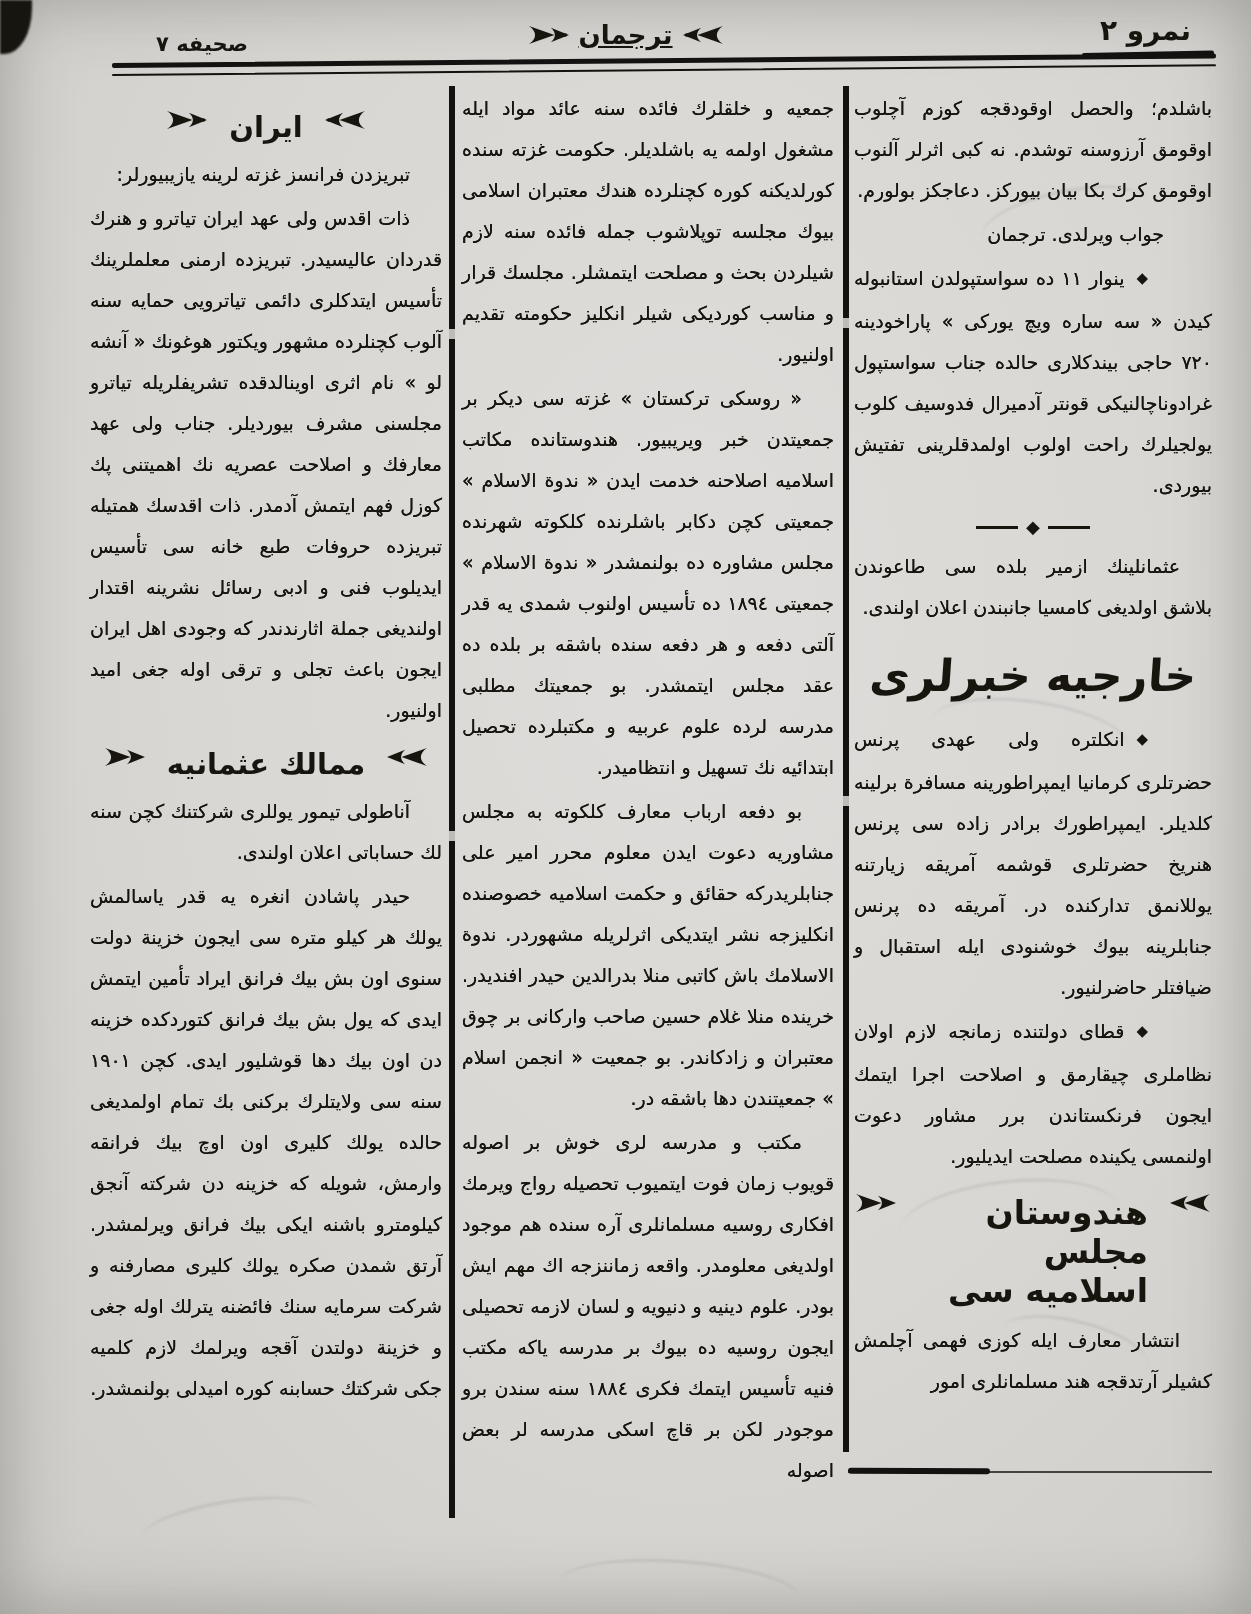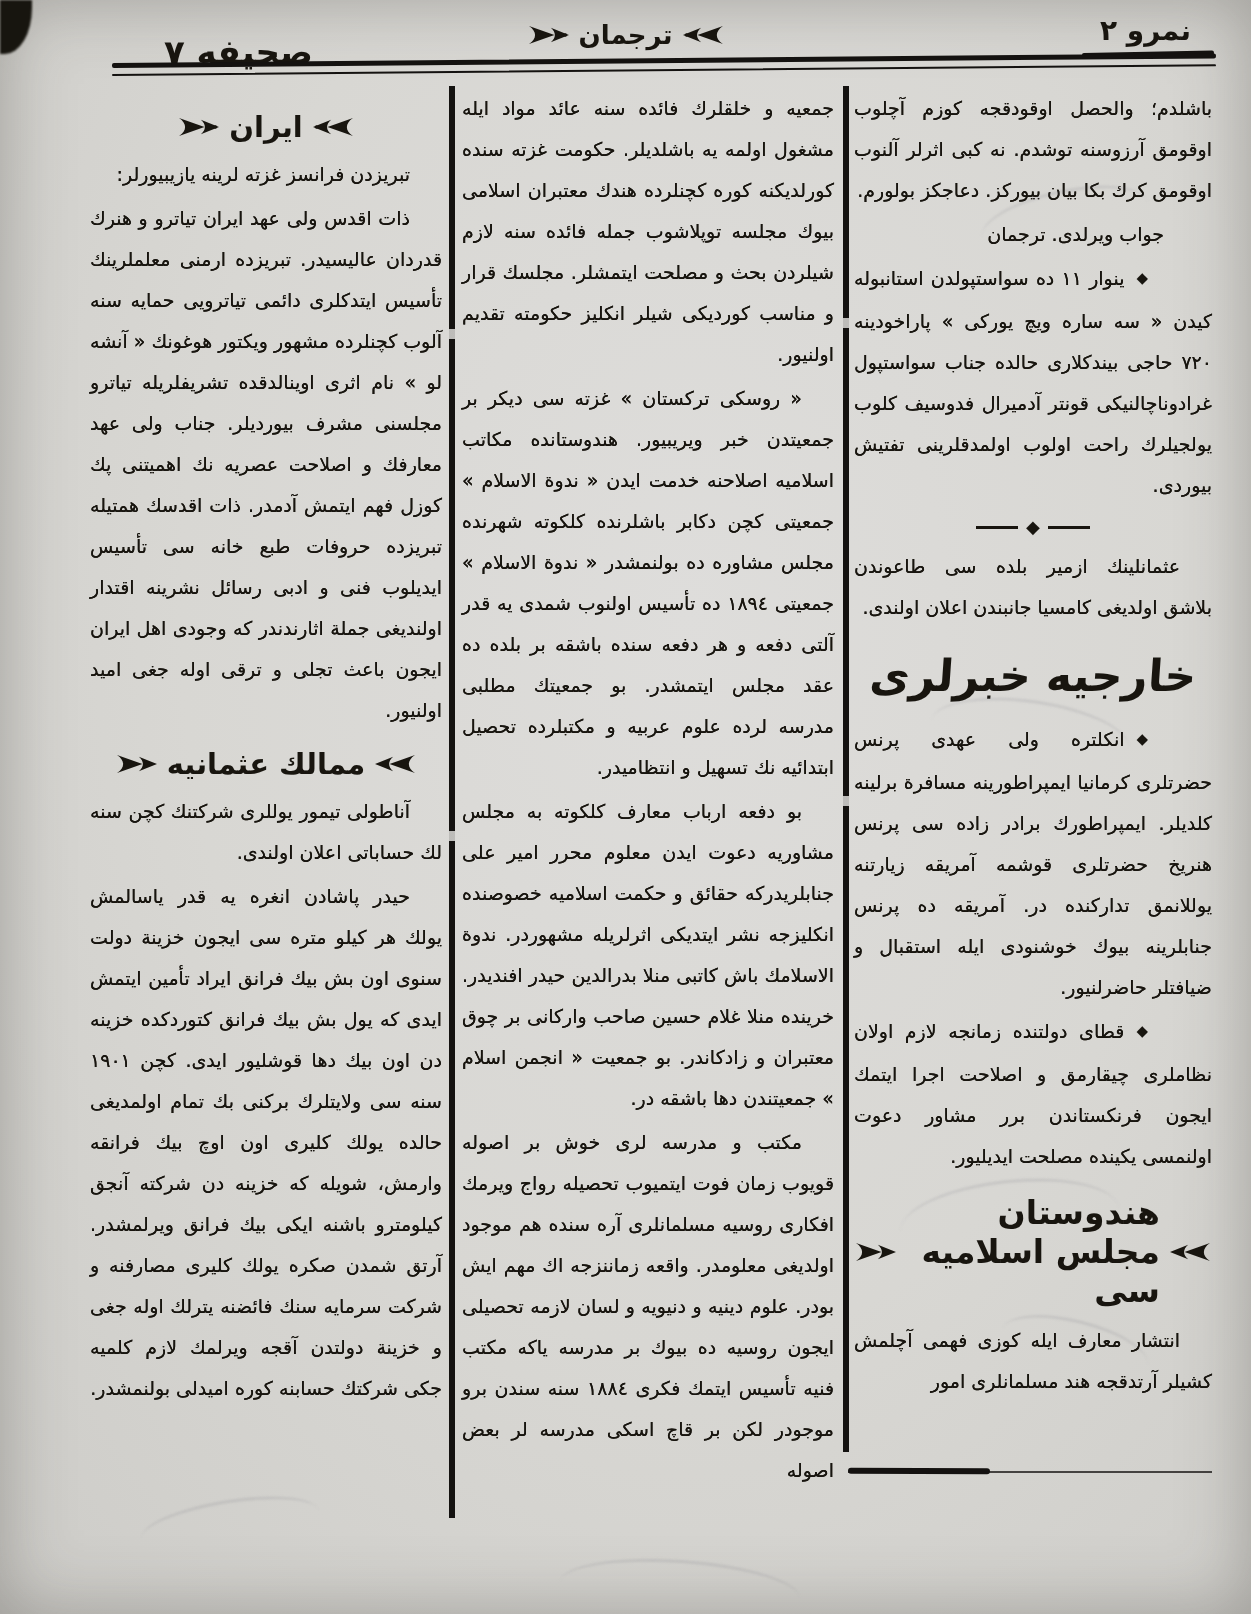--- a/index.html
+++ b/index.html
@@ -9,24 +9,24 @@
     position:relative;
     width:1251px; height:1614px;
     margin:0 auto;
     background: radial-gradient(ellipse at 55% 38%, #dedddb 0%, #d8d7d3 52%, #cdccc8 100%);
     box-shadow: inset 0 0 70px rgba(62,60,54,.35);
     color:#18150f;
     overflow:hidden;
   }
 
   
-  .hdr-left  { position:absolute; left:164px; top:32px; font-size:34px; font-weight:bold; direction:rtl; }
+  .hdr-left  { position:absolute; left:156px; top:32px; font-size:21px; font-weight:bold; direction:rtl; }
   .hdr-right { position:absolute; left:1100px; top:14px; font-size:28px; font-weight:bold; letter-spacing:3px; direction:rtl; }
   .masthead  { position:absolute; left:50%; top:20px; transform:translateX(-50%);
-               display:flex; align-items:center; gap:8px; font-size:26px; font-weight:bold; direction:rtl; }
+               display:flex; align-items:center; gap:8px; font-size:26px; font-weight:bold; direction:rtl;text-decoration:underline; }
 
   .fleuron svg { display:block; width:44px; height:20px; fill:#18150f; }
   .fleuron.flip svg { transform:scaleX(-1); }
 
   .hrule { position:absolute; background:#141210; transform-origin:left center; border-radius:2px; }
   .hrule-a   { left:112px; top:63px;  width:1104px; height:5px; transform:rotate(-0.5deg); }
   .hrule-b   { left:112px; top:74px;  width:1104px; height:2px; transform:rotate(-0.5deg); }
   .hrule-seg { left:1082px; top:53px; width:132px;  height:5px; transform:rotate(-1.1deg); }
 
   
@@ -52,21 +52,21 @@
   .bullet-glyph { display:inline-block; font-size:15px; margin-left:12px; transform:translateY(-2px);
                   text-shadow:none; }
 
   .divider { display:flex; align-items:center; justify-content:center; gap:8px; margin:12px 0 10px; }
   .divider .dline { width:42px; height:3px; background:#18150f; }
   .divider .dglyph { font-size:18px; line-height:1; }
 
   .h-foreign { font-size:44px; font-weight:bold; text-align:center; margin:22px 0 18px;
                transform:skewX(-4deg); letter-spacing:1px; }
 
-  .orn-heading { display:flex; align-items:center; justify-content:center; gap:8px;
+  .orn-heading { display:flex; justify-content:center; gap:20px;
                  font-weight:bold; margin:16px 0 10px; }
   .orn-heading .h-text { font-size:29px; }
   .orn-heading.small .h-text { font-size:33px; }
 
   
   .corner-stain { position:absolute; left:0; top:0; width:32px; height:54px;
                   background:#17150f; border-radius:0 0 85% 0; filter:blur(1px); }
   .smear-thick { position:absolute; left:848px; top:1468px; width:142px; height:6px;
                  background:#141210; transform:rotate(.3deg); border-radius:3px; }
   .smear-thin  { position:absolute; left:848px; top:1471px; width:364px; height:2px;

